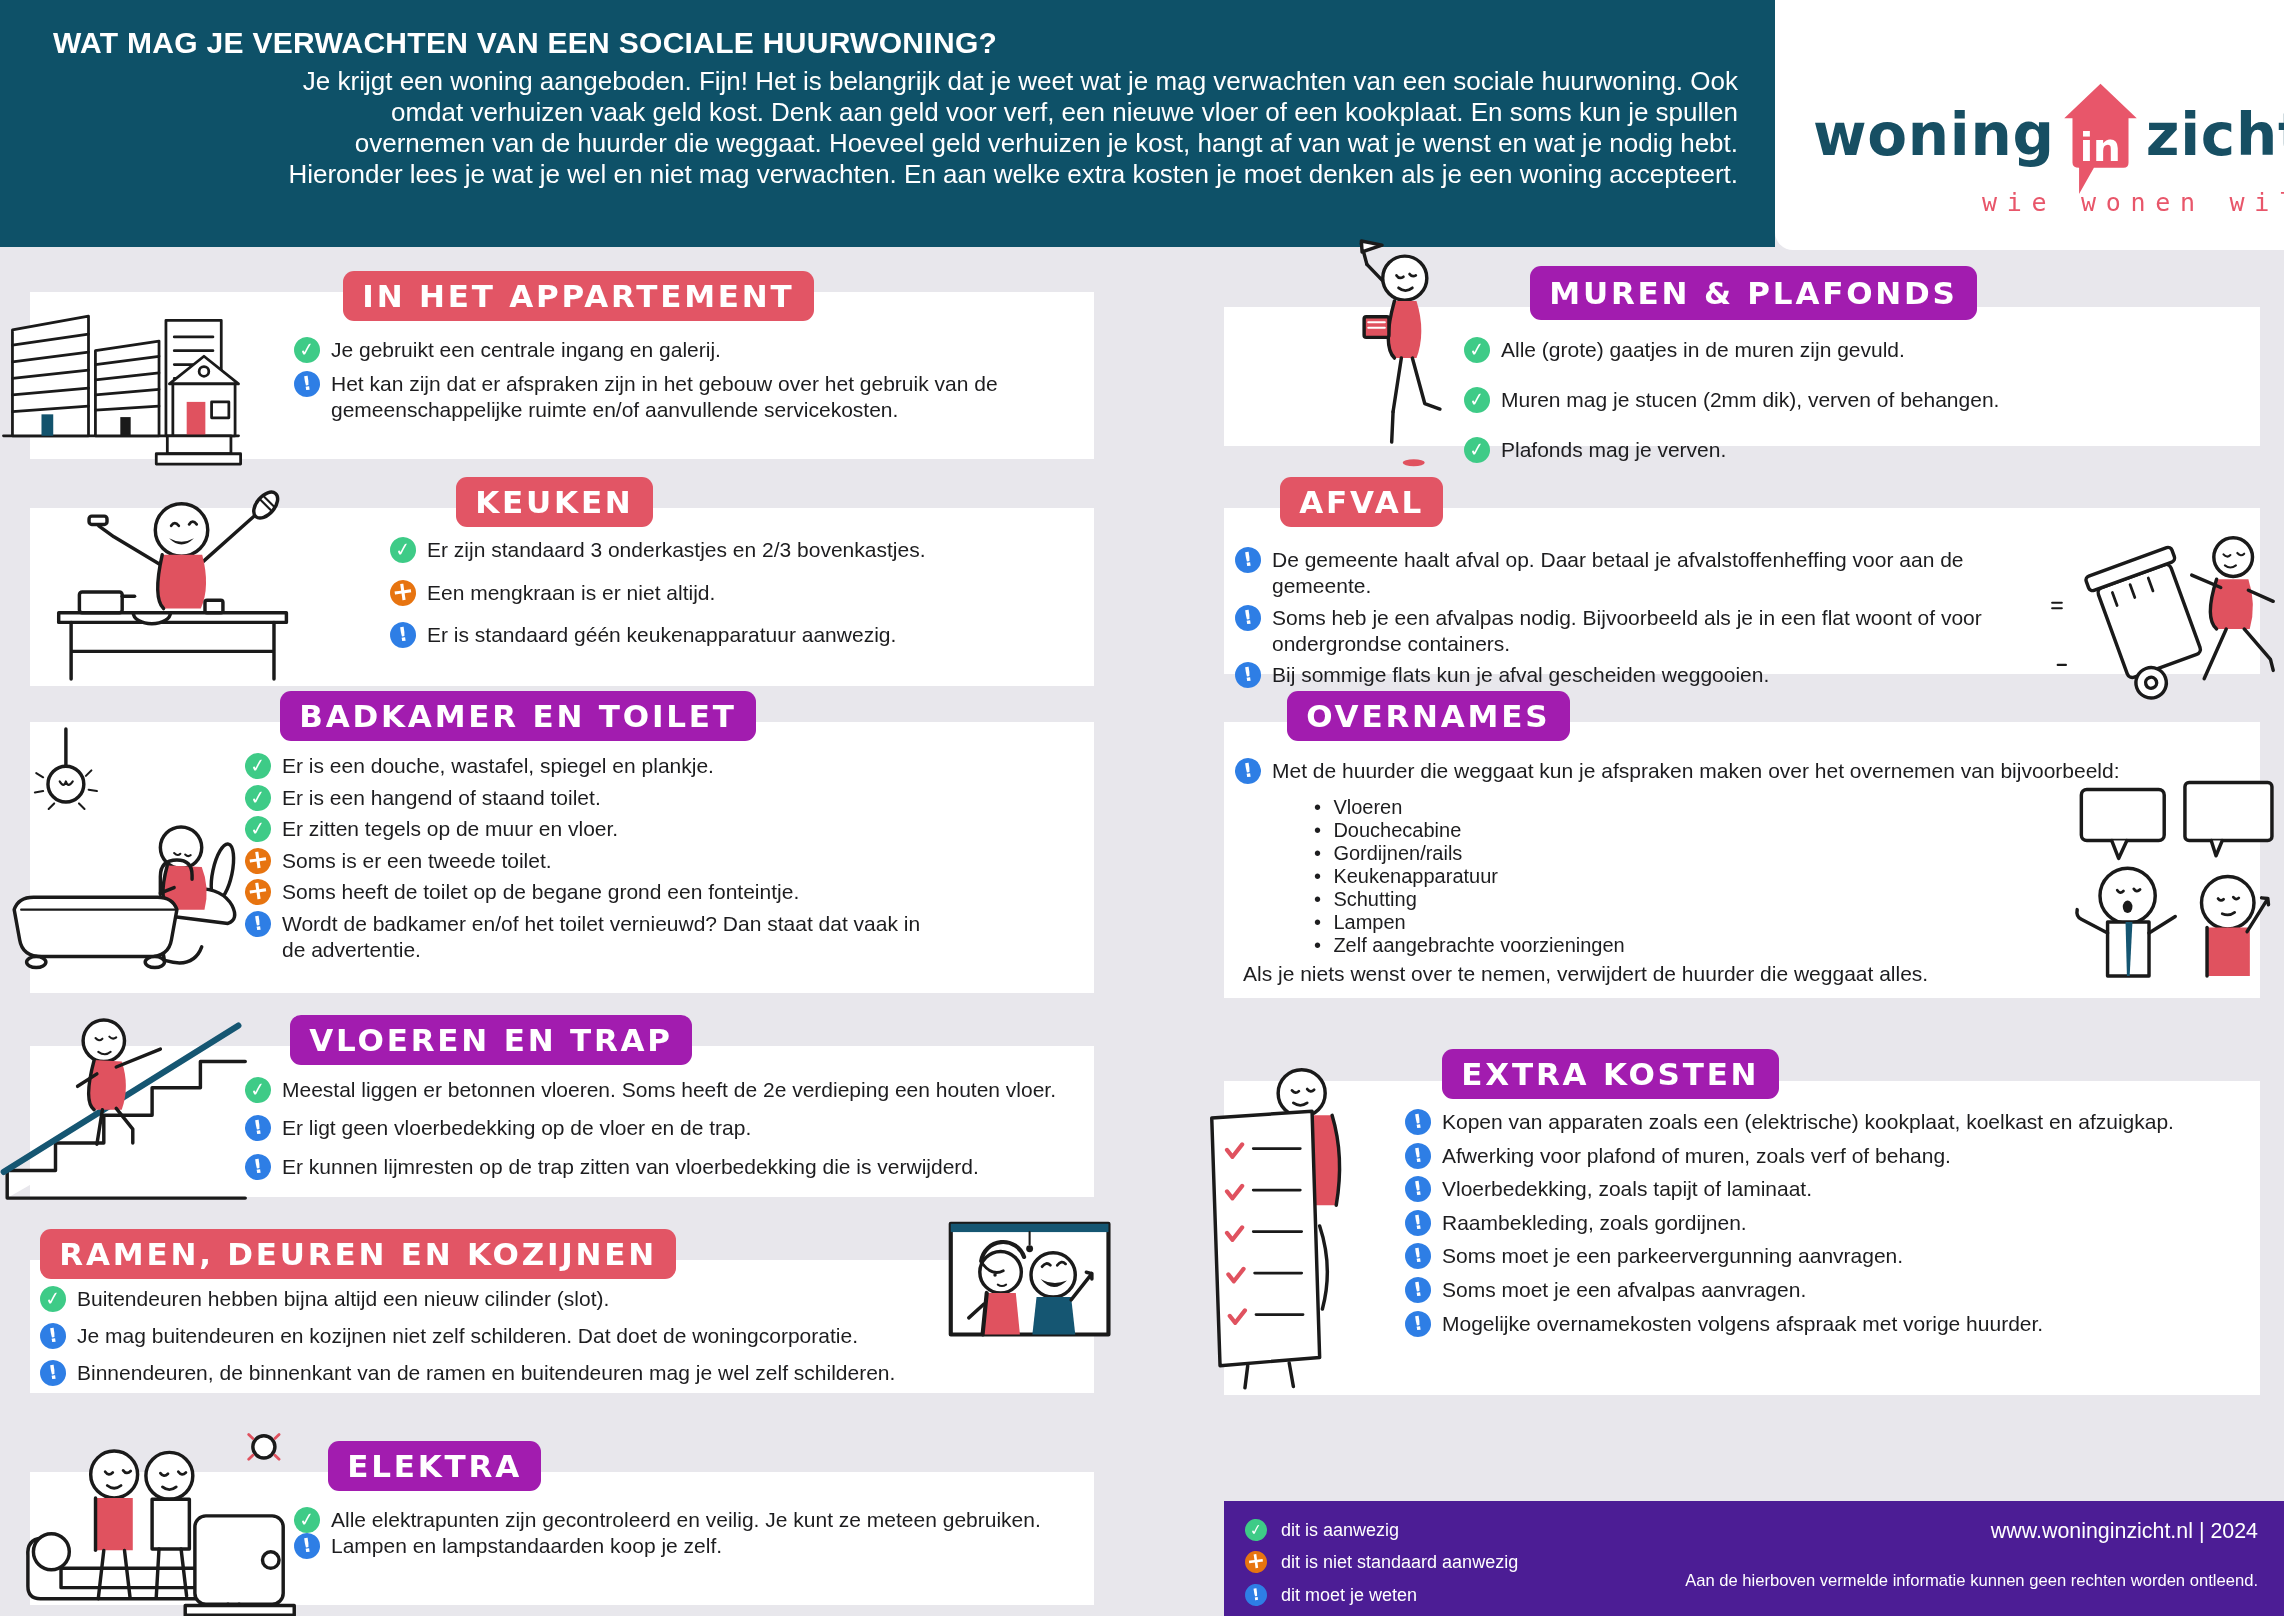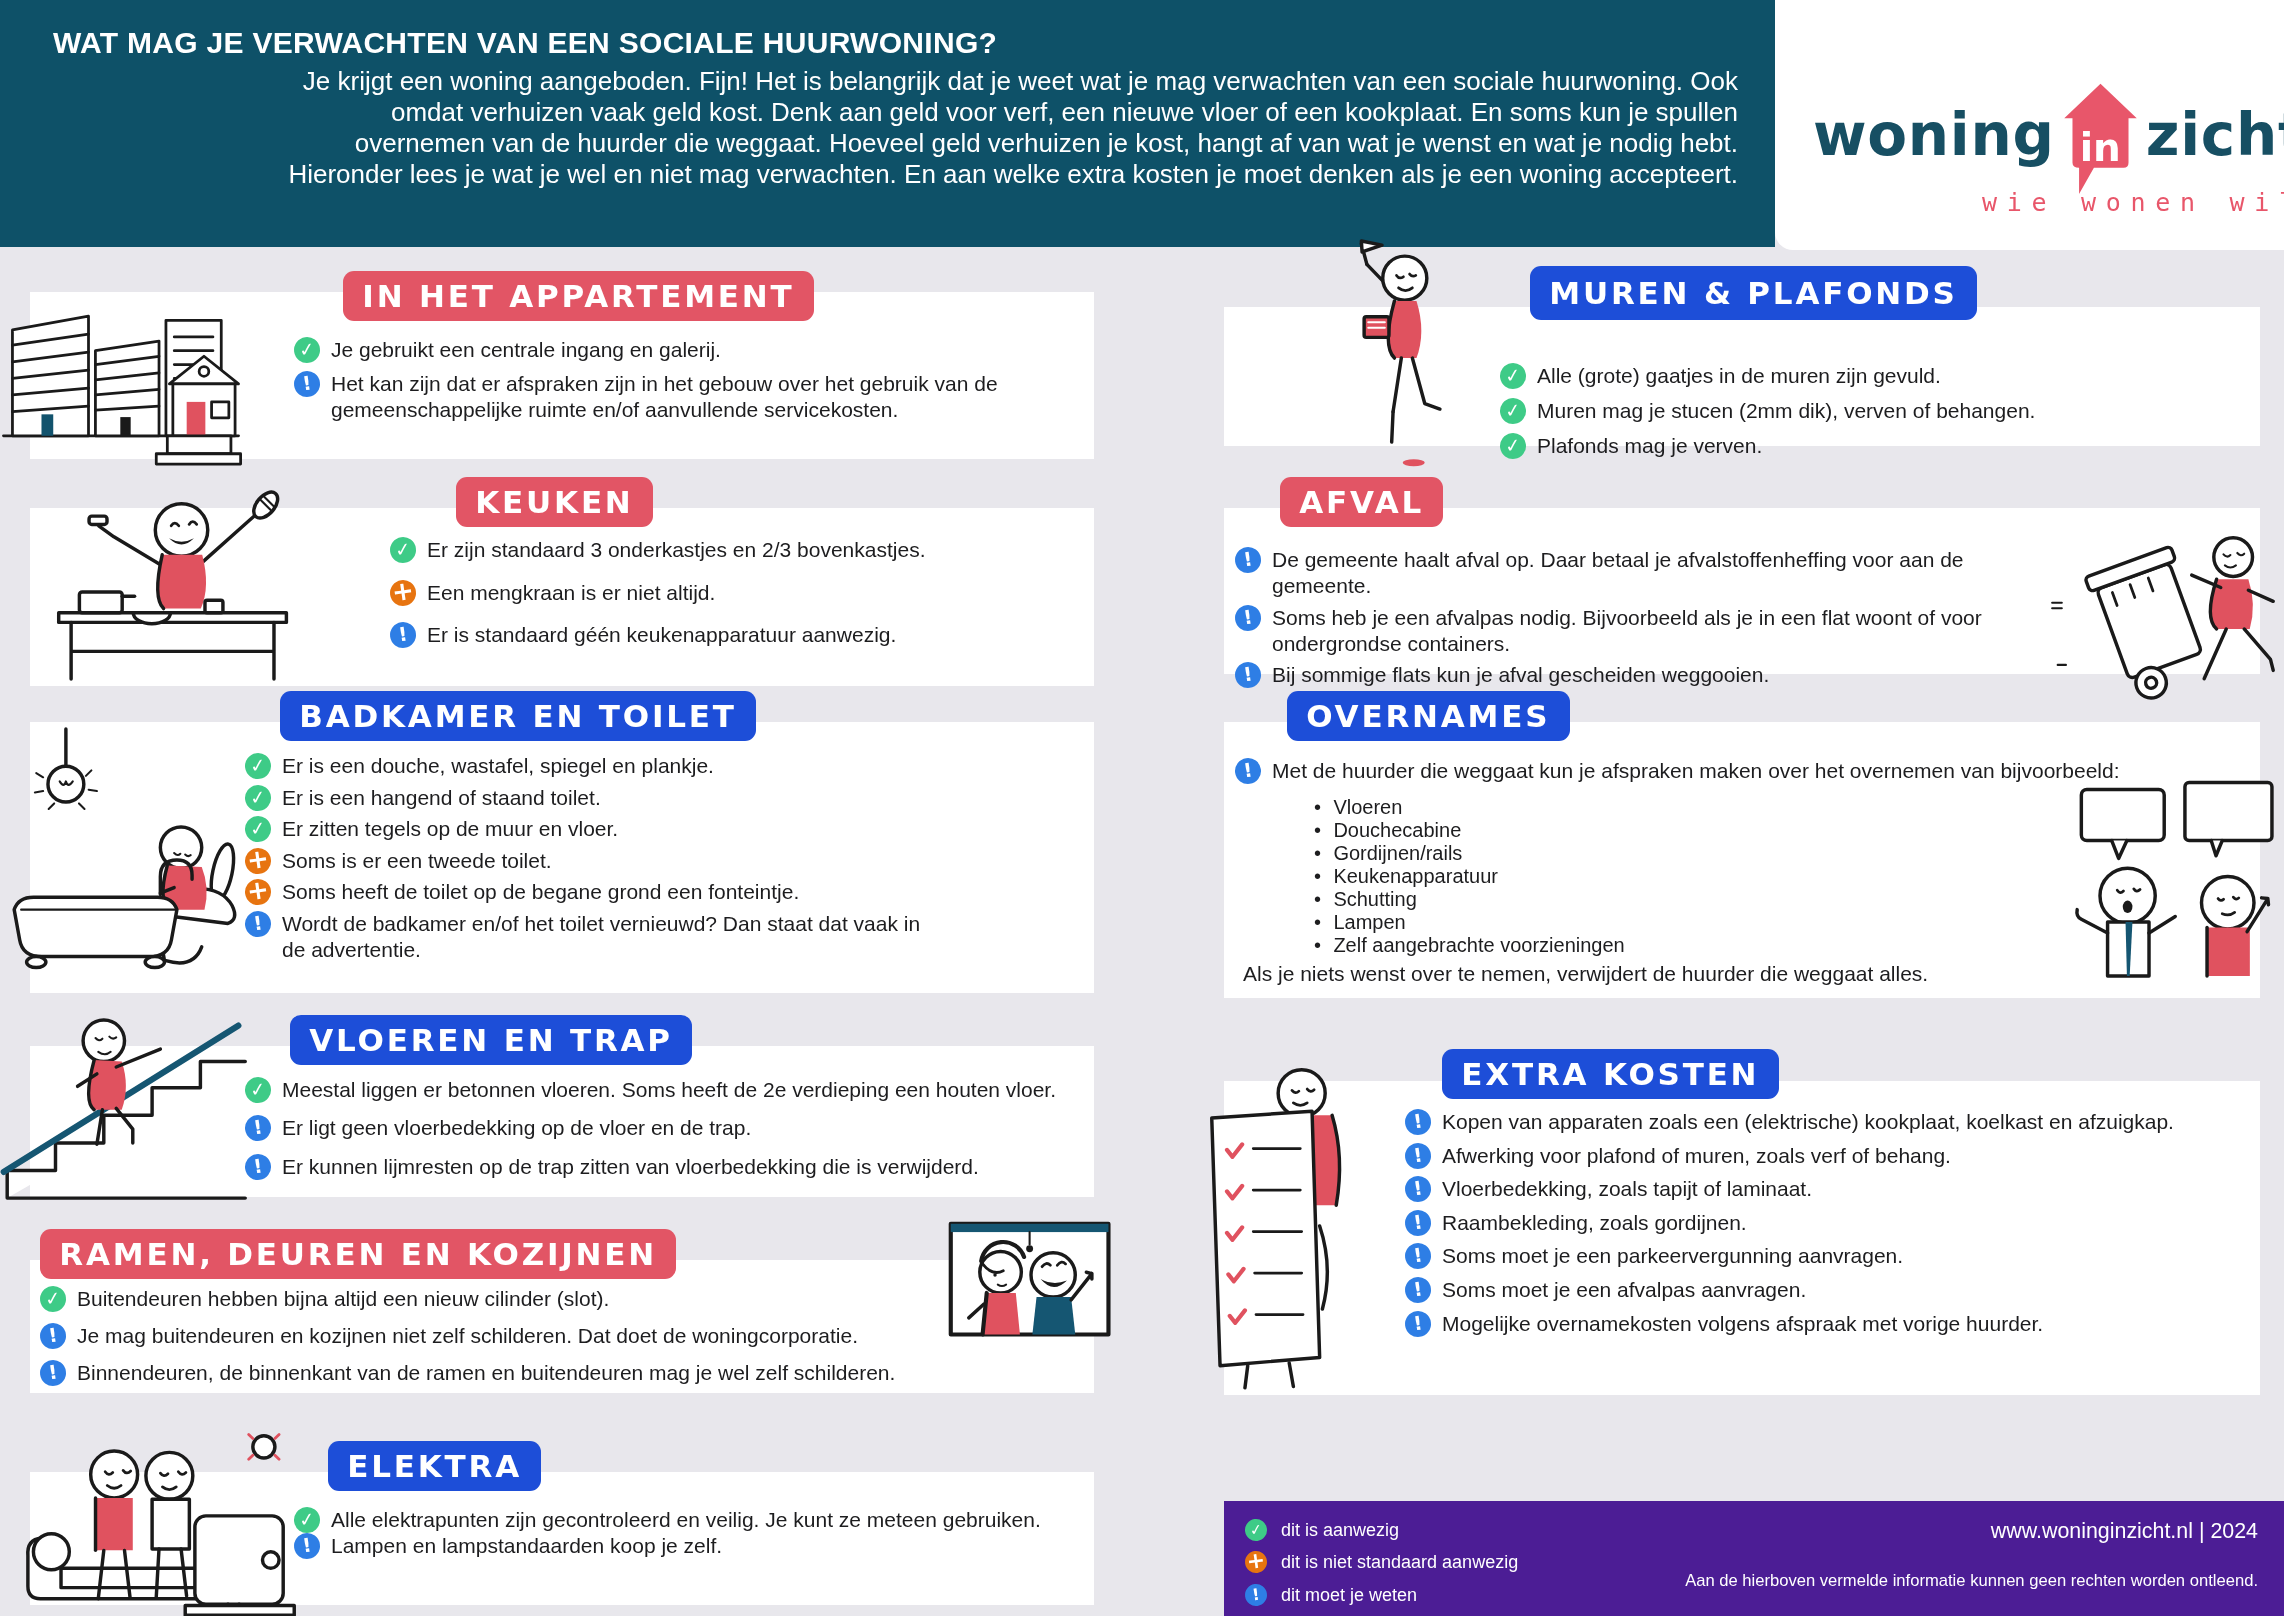--- a/index.html
+++ b/index.html
@@ -15,21 +15,21 @@
   .logo-word{font-size:58px;font-weight:bold;color:#174f63;letter-spacing:0.7px;font-family:"DejaVu Sans",sans-serif;}
   .logo-house{position:relative;width:83px;height:117px;margin:0 4.1px;top:5.5px;}
   .logo-house svg{display:block;}
   .logo-in{position:absolute;left:0;top:43px;width:83px;text-align:center;font-size:39px;font-weight:bold;color:#ffffff;font-family:"DejaVu Sans",sans-serif;}
   .logo-tagline{position:absolute;left:207px;top:188px;font-size:25px;letter-spacing:9.7px;color:#e8566a;font-family:"DejaVu Sans Mono",monospace;white-space:nowrap;}
 
   
   .card{position:absolute;background:#ffffff;}
   .badge{position:absolute;height:50px;display:inline-flex;align-items:center;padding:0 19.3px;border-radius:11px;color:#ffffff;font-family:"DejaVu Sans",sans-serif;font-weight:bold;font-size:31px;letter-spacing:2.8px;white-space:nowrap;z-index:4;}
   .badge.red{background:#e25565;}
-  .badge.teal{background:#1d4ed8;}
+  .badge.teal{background:#a21caf;}
 
   
   .items{position:absolute;display:flex;flex-direction:column;z-index:3;}
   .item{display:flex;align-items:flex-start;gap:11px;font-size:21px;line-height:26px;color:#1d1d1f;}
   .ico{flex:0 0 auto;width:26px;height:26px;border-radius:50%;display:flex;align-items:center;justify-content:center;color:#fff;font-family:"DejaVu Sans",sans-serif;font-weight:bold;transform:rotate(-8deg);}
   .ic-check{background:#3ecb87;}
   .ic-plus{background:#e77410;}
   .ic-info{background:#2e7ee5;}
   .ic-check::before{content:"✓";font-size:18.6px;}
   .ic-plus::before{content:"+";font-size:26px;line-height:23.5px;margin-top:-2.8px;}
@@ -187,21 +187,21 @@
         <span>Alle elektrapunten zijn gecontroleerd en veilig. Je kunt ze meteen gebruiken.</span>
       </div>
       <div class="item">
         <span class="ico ic-info"></span>
         <span>Lampen en lampstandaarden koop je zelf.</span>
       </div>
     </div>
 
   <div class="card" style="left:1224px;top:307px;width:1036px;height:139px;"></div>
   <div class="badge teal" style="left:1530px;top:266px;height:54px;">MUREN &amp; PLAFONDS</div>
-  <div class="items" style="left:1500px;top:337px;width:760px;gap:9px;margin-top:26px;">
+  <div class="items" style="left:1464px;top:337px;width:760px;gap:24px;">
 
   <div class="item">
         <span class="ico ic-check"></span>
         <span>Alle (grote) gaatjes in de muren zijn gevuld.</span>
       </div>
       <div class="item">
         <span class="ico ic-check"></span>
         <span>Muren mag je stucen (2mm dik), verven of behangen.</span>
       </div>
       <div class="item">

